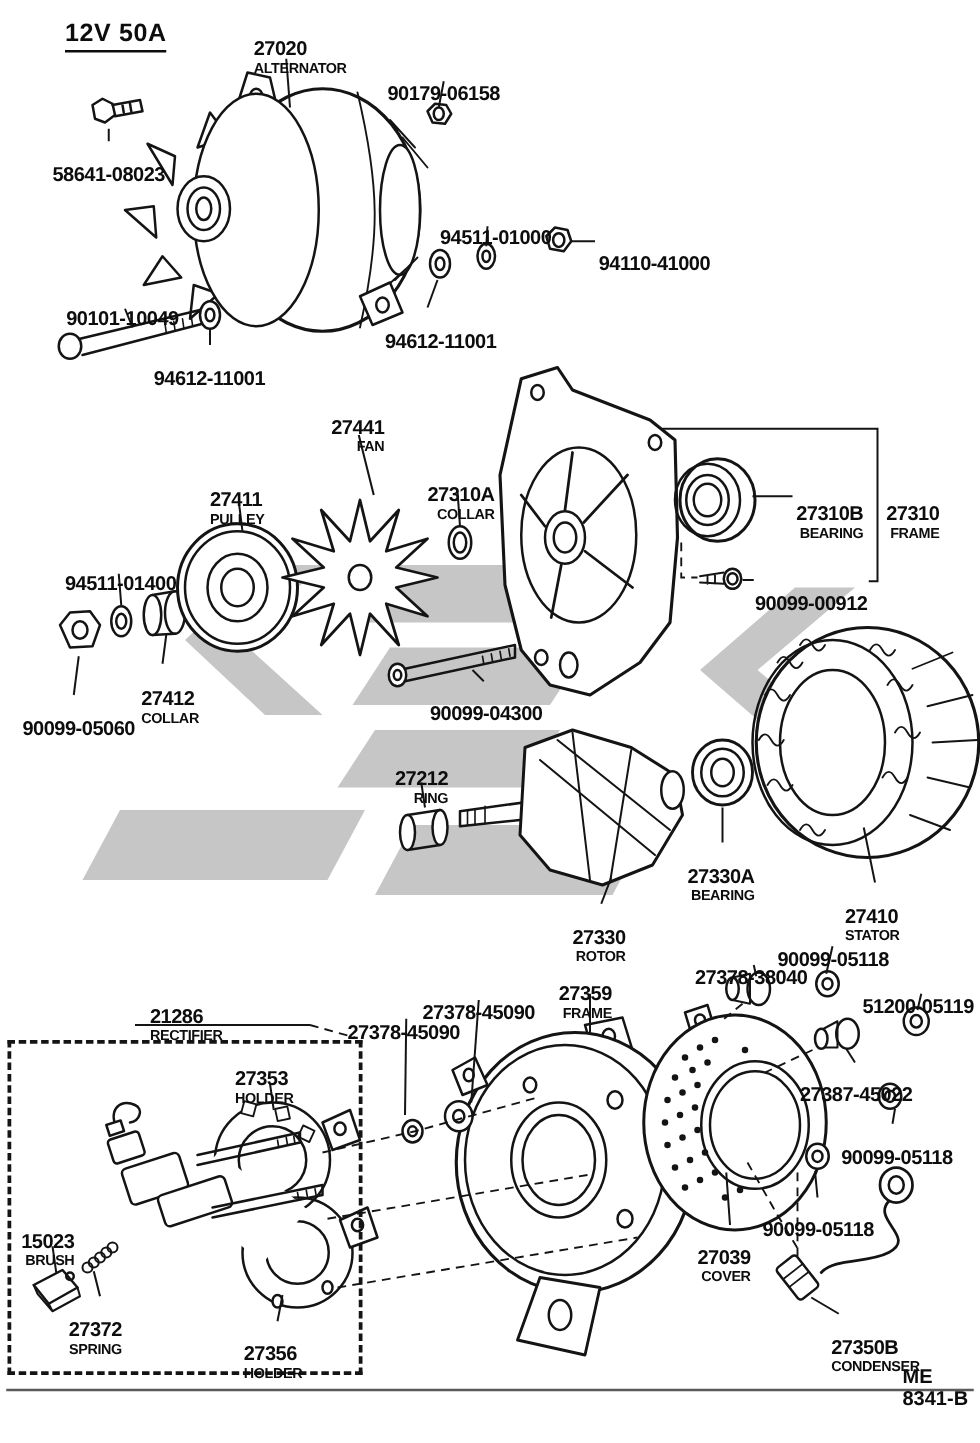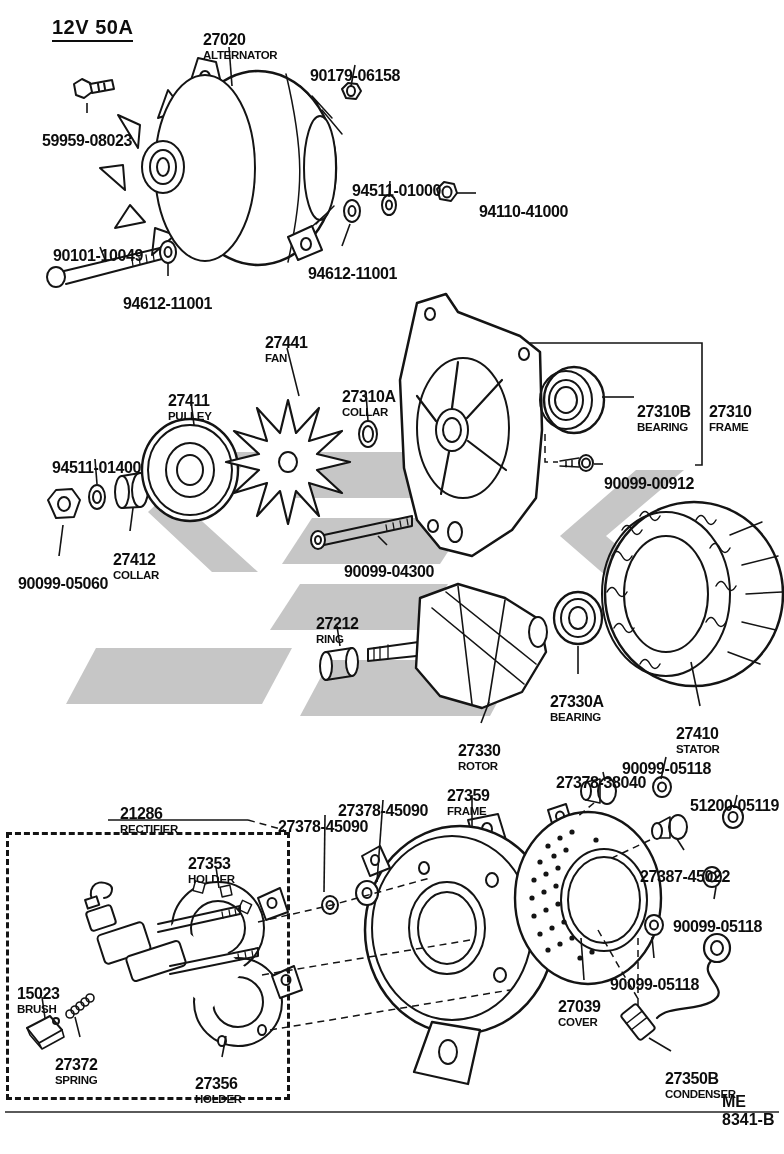--- a/index.html
+++ b/index.html
@@ -1,21 +1,21 @@
 <!DOCTYPE html>
 <html><head>
 <meta charset="utf-8">
 <style>
   html,body{margin:0;padding:0;background:#fff;}
   .page{position:relative;width:784px;height:1154px;background:#fff;overflow:hidden;
         font-family:"Liberation Sans",sans-serif;color:#0d0d0d;}
   svg.art{position:absolute;left:0;top:0;z-index:1;}
   .lbl{position:absolute;z-index:2;line-height:1.05;white-space:nowrap;margin-top:19px;}
   .lbl .num{display:block;font-weight:bold;font-size:16px;letter-spacing:-0.4px;}
-  .lbl .sub{display:block;font-weight:bold;font-size:11.5px;letter-spacing:-0.3px;margin-top:0;}
+  .lbl .sub{display:block;font-weight:bold;font-size:11.5px;letter-spacing:-0.3px;margin-top:0;text-align:right;}
   .spec{position:absolute;left:52px;top:16px;z-index:2;font-weight:bold;font-size:20px;
         letter-spacing:0.5px;border-bottom:2.5px solid #0d0d0d;padding-bottom:1px;}
   .doccode{position:absolute;left:722px;top:1093px;z-index:2;font-weight:bold;font-size:16px;}
   .dashedbox{position:absolute;left:6px;top:832px;width:278px;height:262px;z-index:1;
              border:3.5px dashed #141414;}
   .botrule{position:absolute;left:5px;top:1111px;width:774px;height:0;z-index:1;
            border-top:2px solid #5a5a5a;}
 </style>
 </head>
 <body>
@@ -364,21 +364,21 @@
   <div class="doccode">ME 8341-B</div>
 
   <div class="lbl" style="left:203px;top:13px">
     <span class="num">27020</span>
     <span class="sub">ALTERNATOR</span>
   </div>
   <div class="lbl" style="left:310px;top:49px">
     <span class="num">90179-06158</span>
   </div>
   <div class="lbl" style="left:42px;top:114px">
-    <span class="num">59959-08023</span>
+    <span class="num">58641-08023</span>
   </div>
   <div class="lbl" style="left:352px;top:164px">
     <span class="num">94511-01000</span>
   </div>
   <div class="lbl" style="left:479px;top:185px">
     <span class="num">94110-41000</span>
   </div>
   <div class="lbl" style="left:53px;top:229px">
     <span class="num">90101-10049</span>
   </div>

